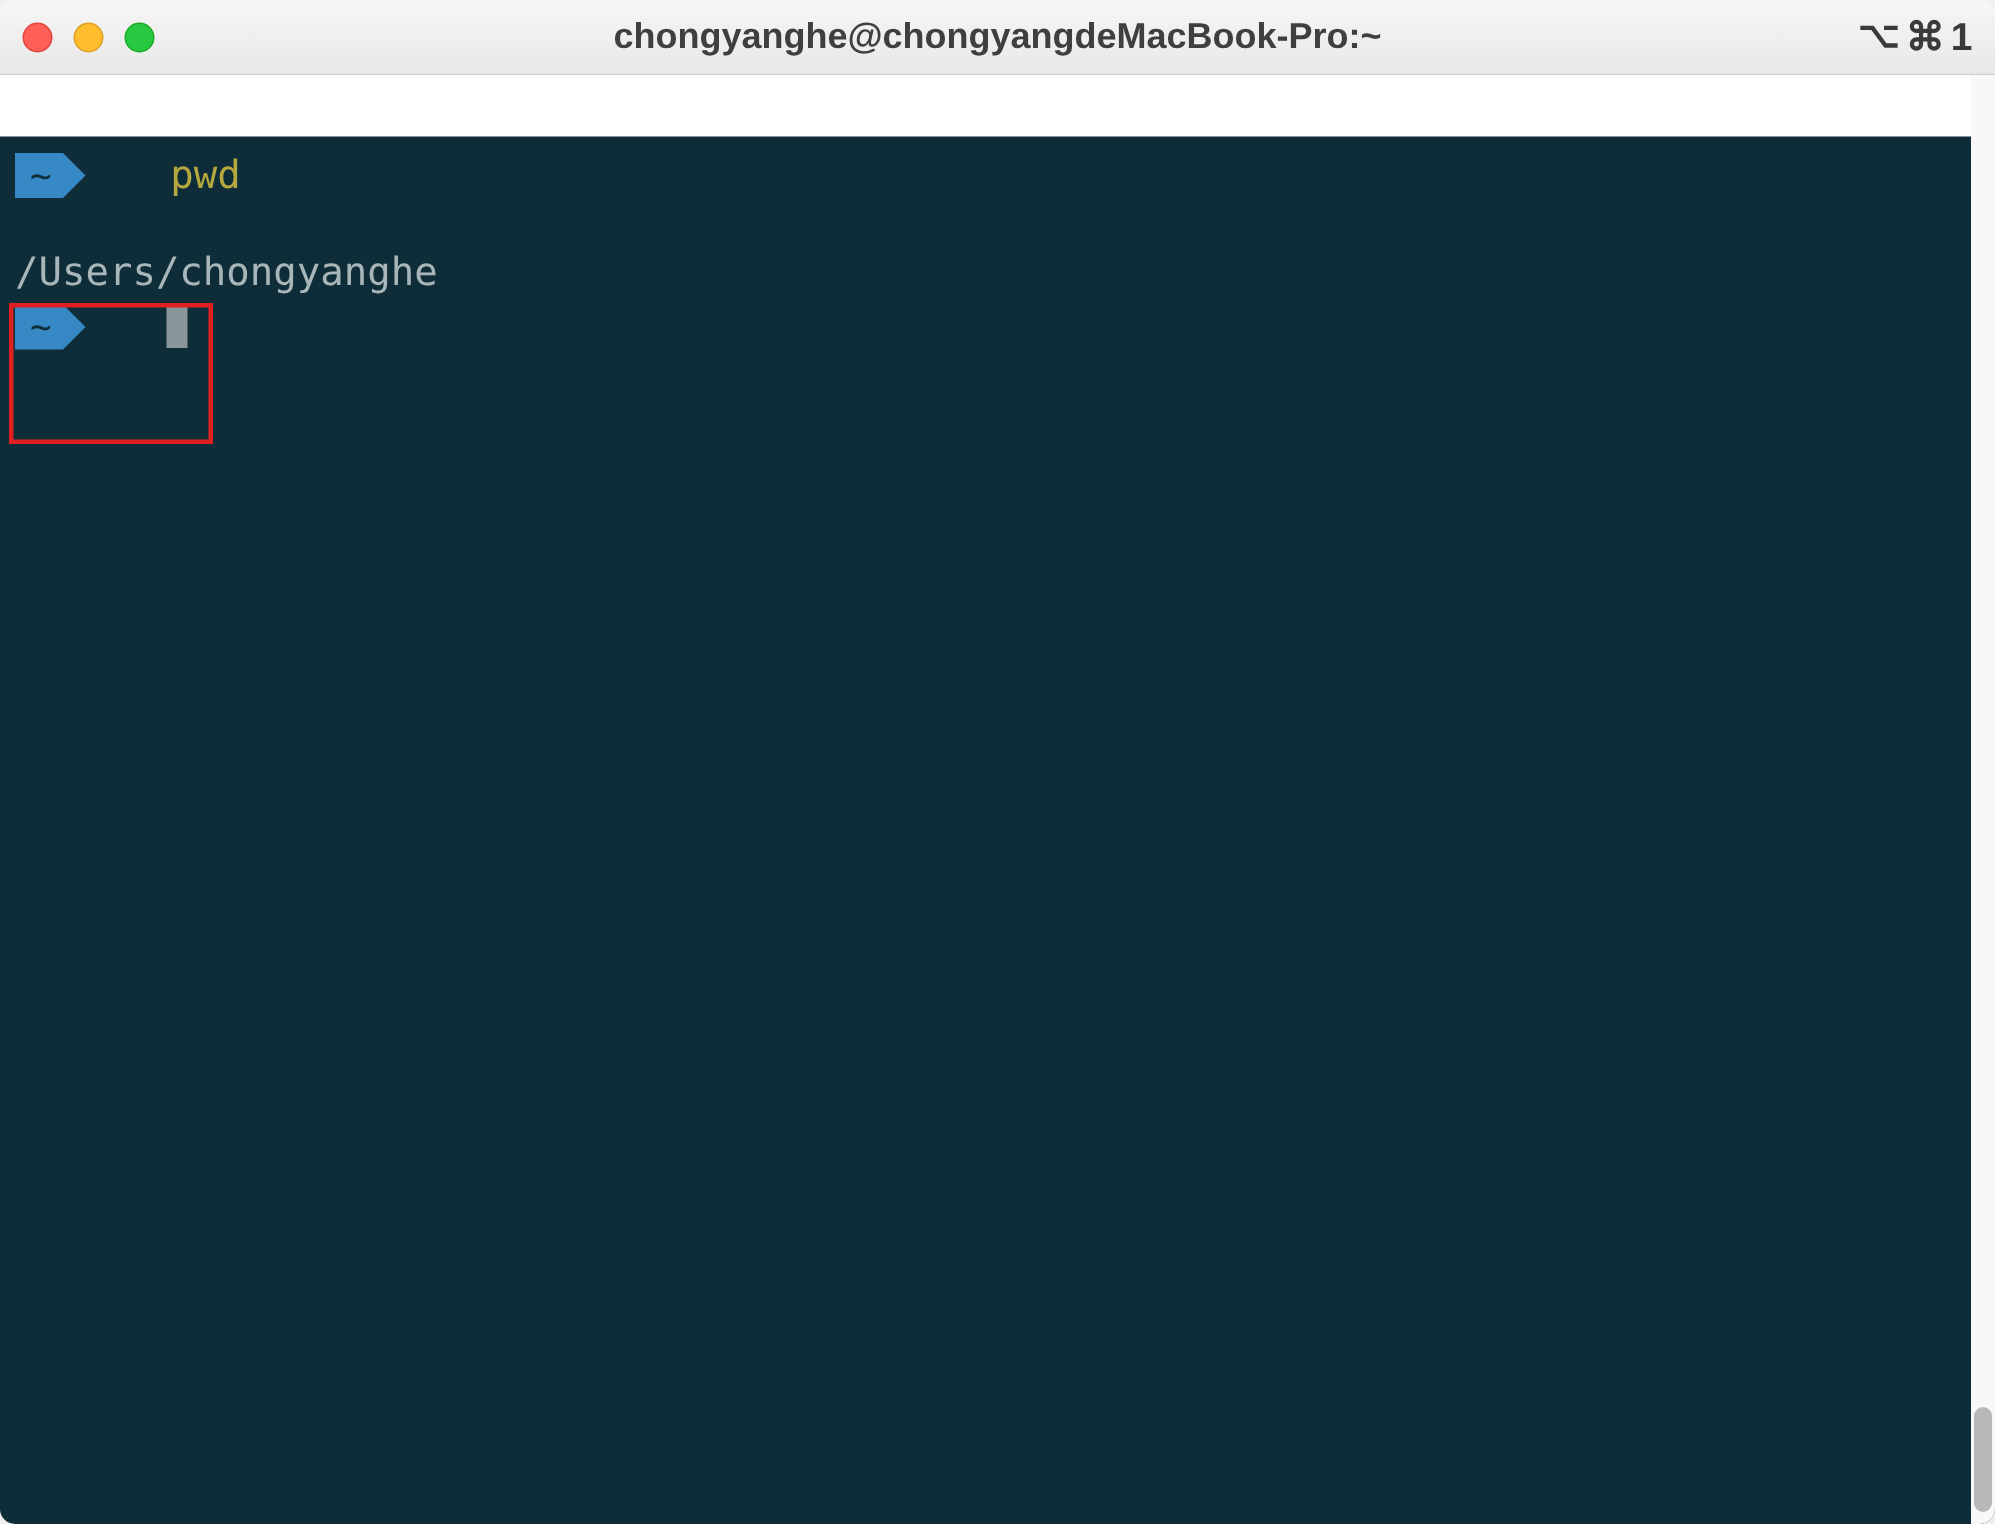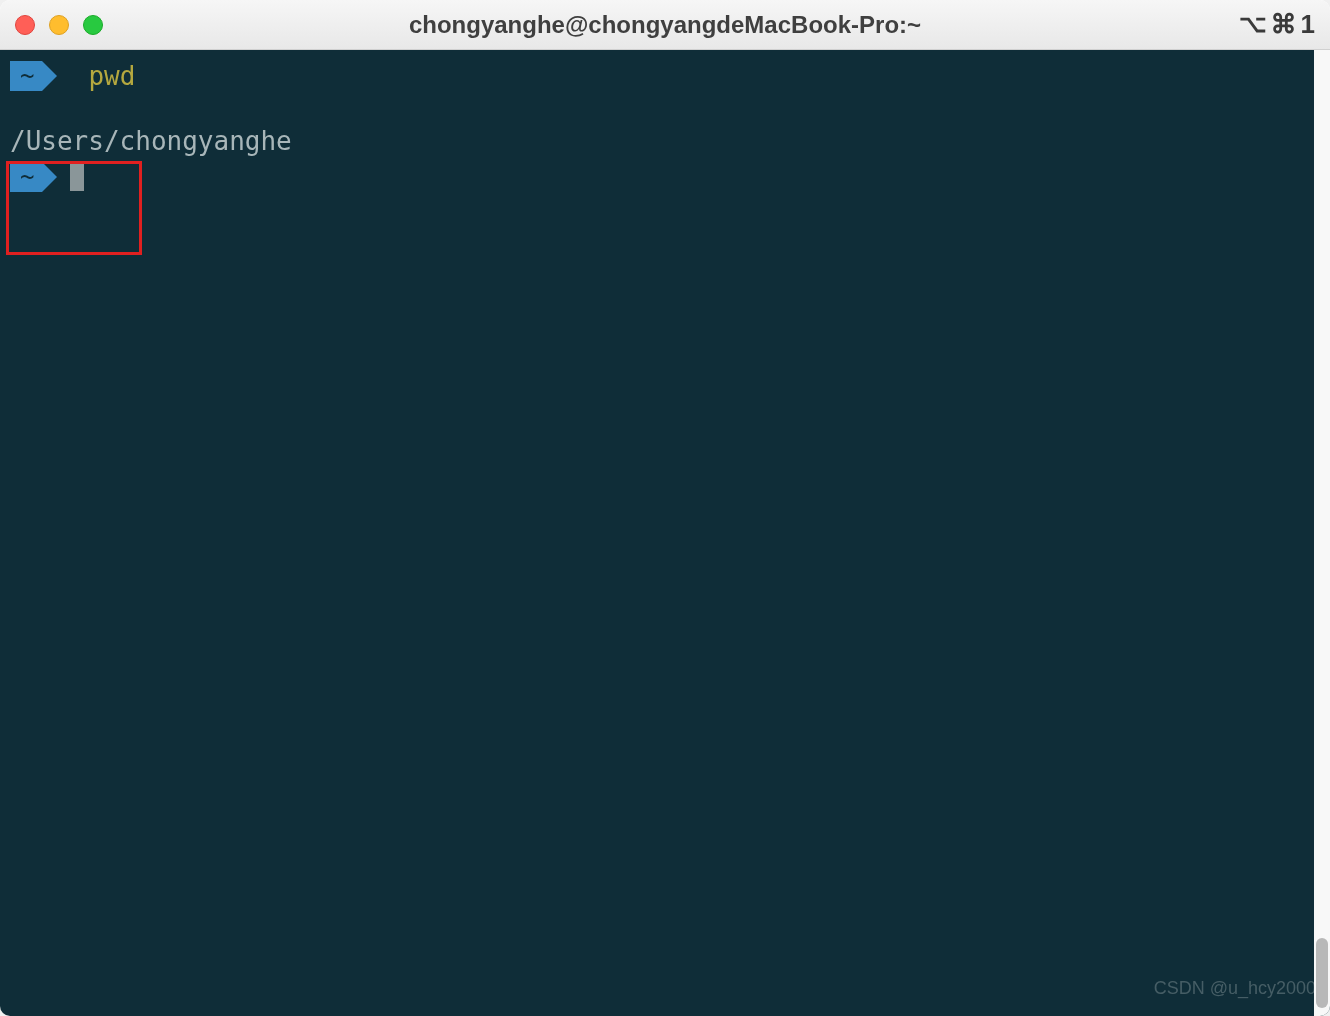--- a/index.html
+++ b/index.html
@@ -1,18 +1,19 @@
 <!DOCTYPE html>
 <html><head>
   <meta charset="utf-8">
   <style>
     * {
       margin: 0;
       padding: 0;
       box-sizing: border-box;
+      gap: 41px;
     }
     body {
       width: 1330px;
       height: 1016px;
       font-family: -apple-system, BlinkMacSystemFont, 'Menlo', 'Monaco', monospace;
       background: #f0f0f0;
       overflow: hidden;
       position: relative;
     }
     .window {
@@ -122,21 +123,21 @@
       position: absolute;
       right: -15px;
       top: 0;
       width: 0;
       height: 0;
       border-top: 15px solid transparent;
       border-bottom: 15px solid transparent;
       border-left: 15px solid #3789c5;
     }
     .command-text {
-      margin-left: 46px;
+      margin-left: 30px;
       color: #b5a83f;
       font-size: 26px;
     }
     .output-line {
       color: #a8b6b9;
       font-size: 26px;
       padding-left: 2px;
       height: 36px;
       display: flex;
       align-items: center;
@@ -202,19 +203,18 @@
 
       <div class="prompt-line">
         <span class="prompt-segment">~</span>
         <span class="cursor-block"></span>
       </div>
 
     </div>
 
     <div class="annotation-box" style="left:6px;top:111px;width:136px;height:94px;"></div>
 
-    <div class="watermark">CSDN @u_hcy2000</div>
   </div>
 
   <div class="scrollbar-track">
     <div class="scrollbar-thumb"></div>
   </div>
 </div>
 
 </body></html>

